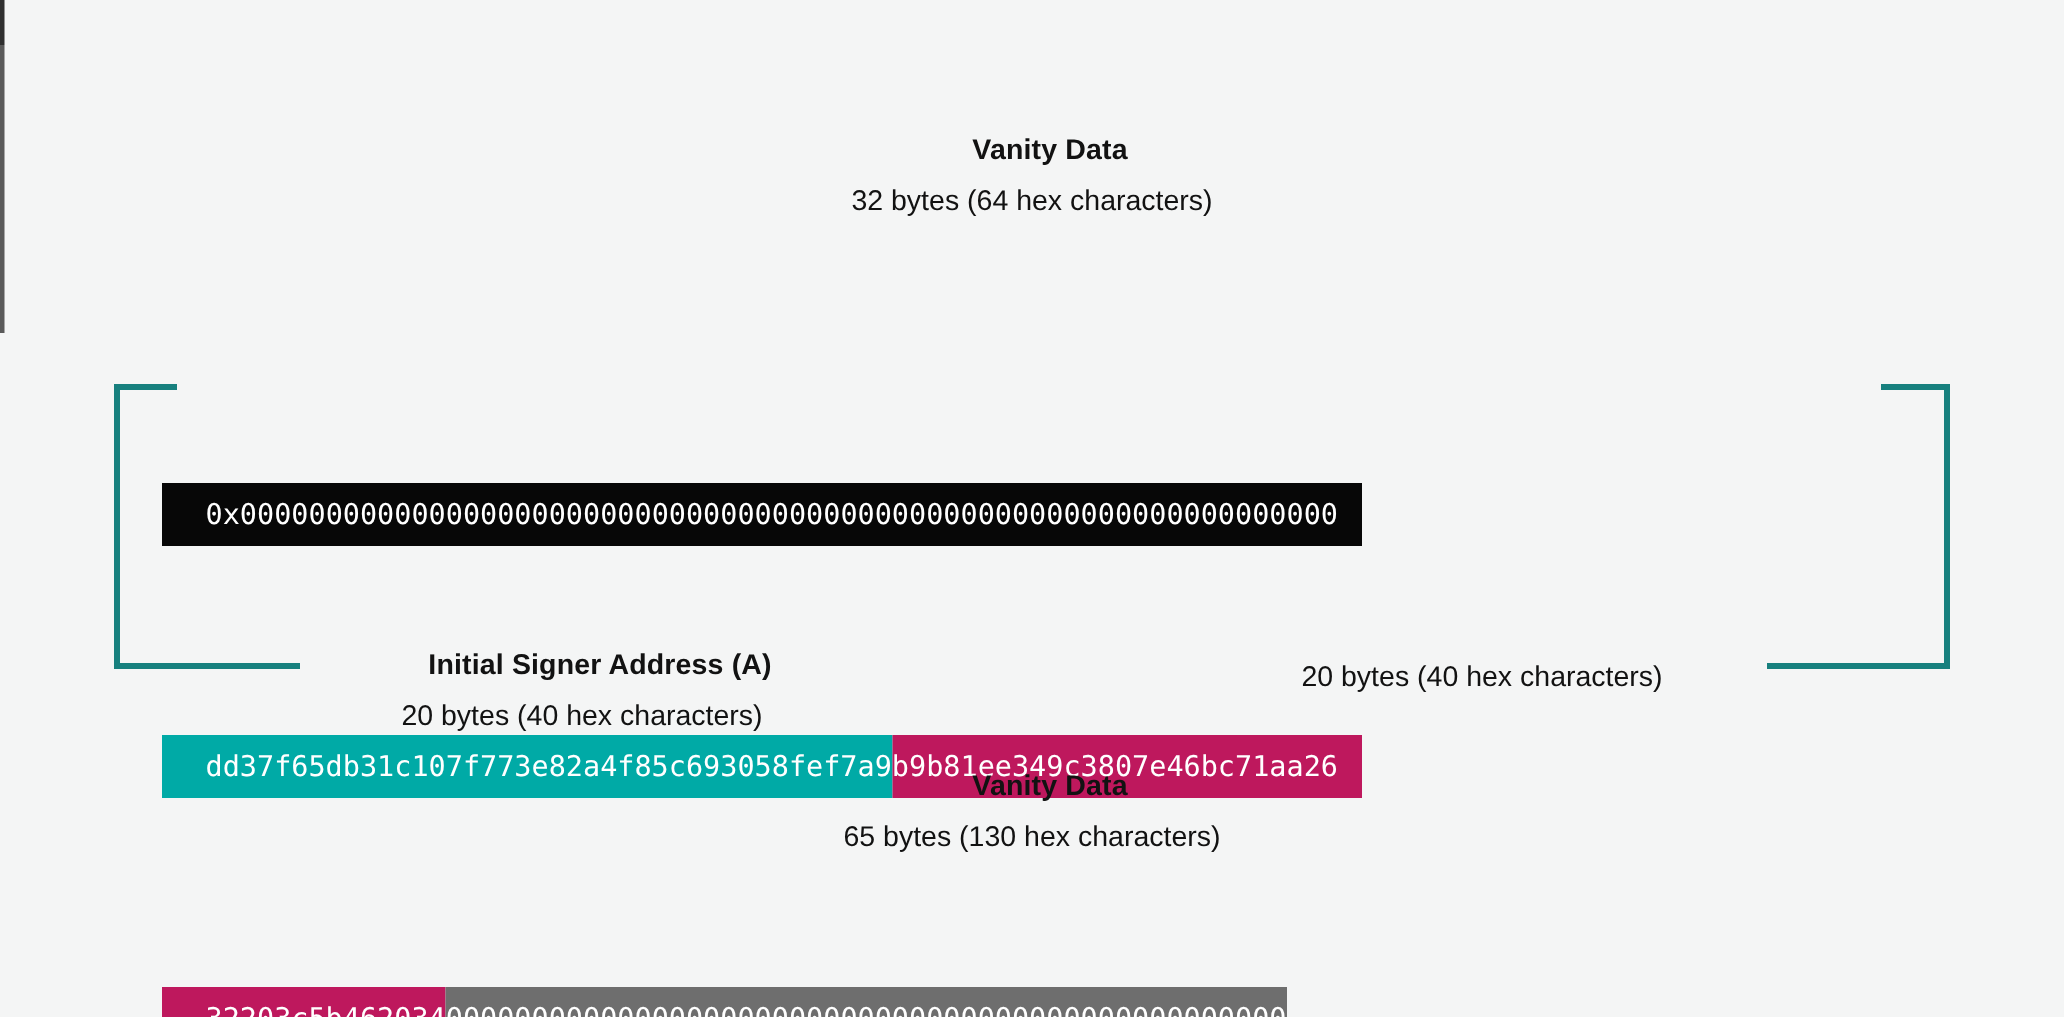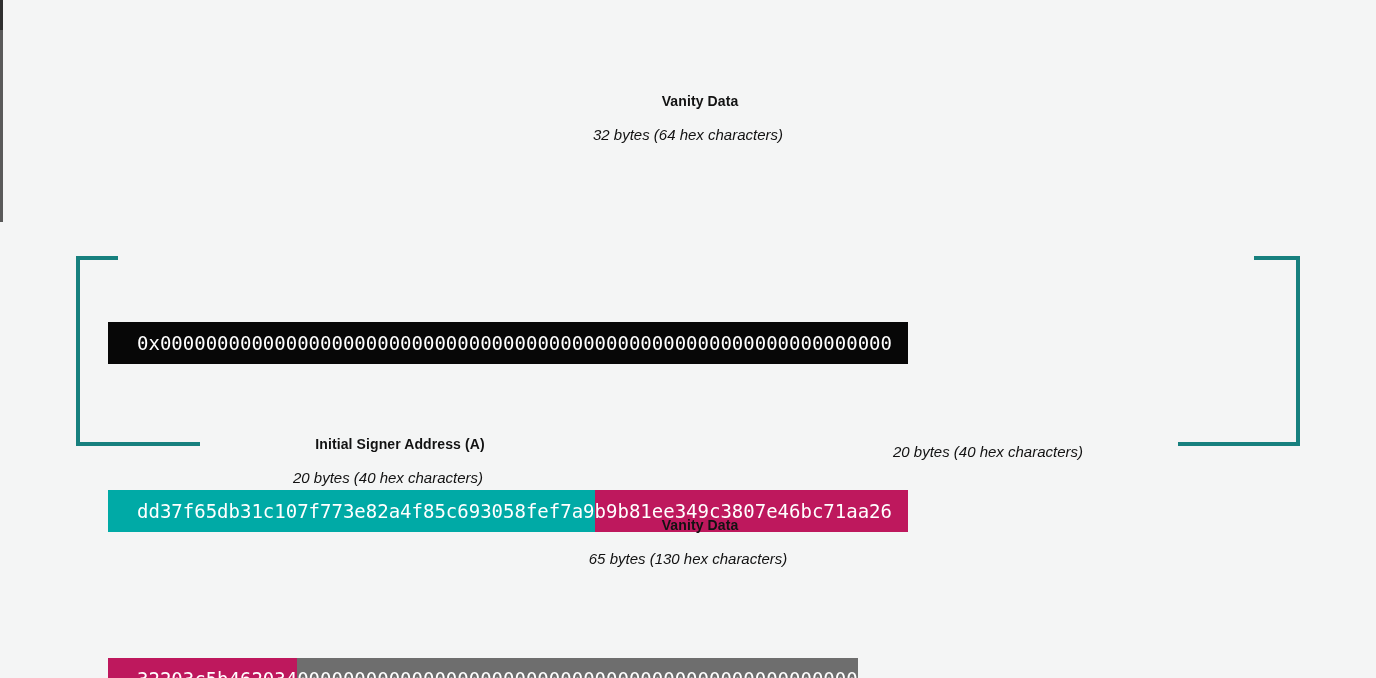--- a/index.html
+++ b/index.html
@@ -21,33 +21,32 @@
 
   
   .lbl {
     position: absolute;
     text-align: center;
     color: #121212;
     white-space: nowrap;
   }
   .lbl .title {
     display: block;
-    font-size: 14px;
+    font-size: 19px;
     font-weight: bold;
     letter-spacing: 0.1px;
     line-height: 26px;
     margin-left: 24px;
   }
   .lbl .sub {
     display: block;
-    font-size: 15px;
+    font-size: 19px;
     font-weight: normal;
     line-height: 30px;
     margin-top: 6px;
-    font-style: italic;
   }
 
   #top-label   { left: 0;    top: 88px;  width: 1376px; }
   #bottom-label{ left: 0;    top: 512px; width: 1376px; }
   #left-label  { left: 110px; top: 431px; width: 556px; }
   #right-label { left: 710px; top: 431px; width: 556px; }
 
   
   #hexblock {
     position: absolute;

